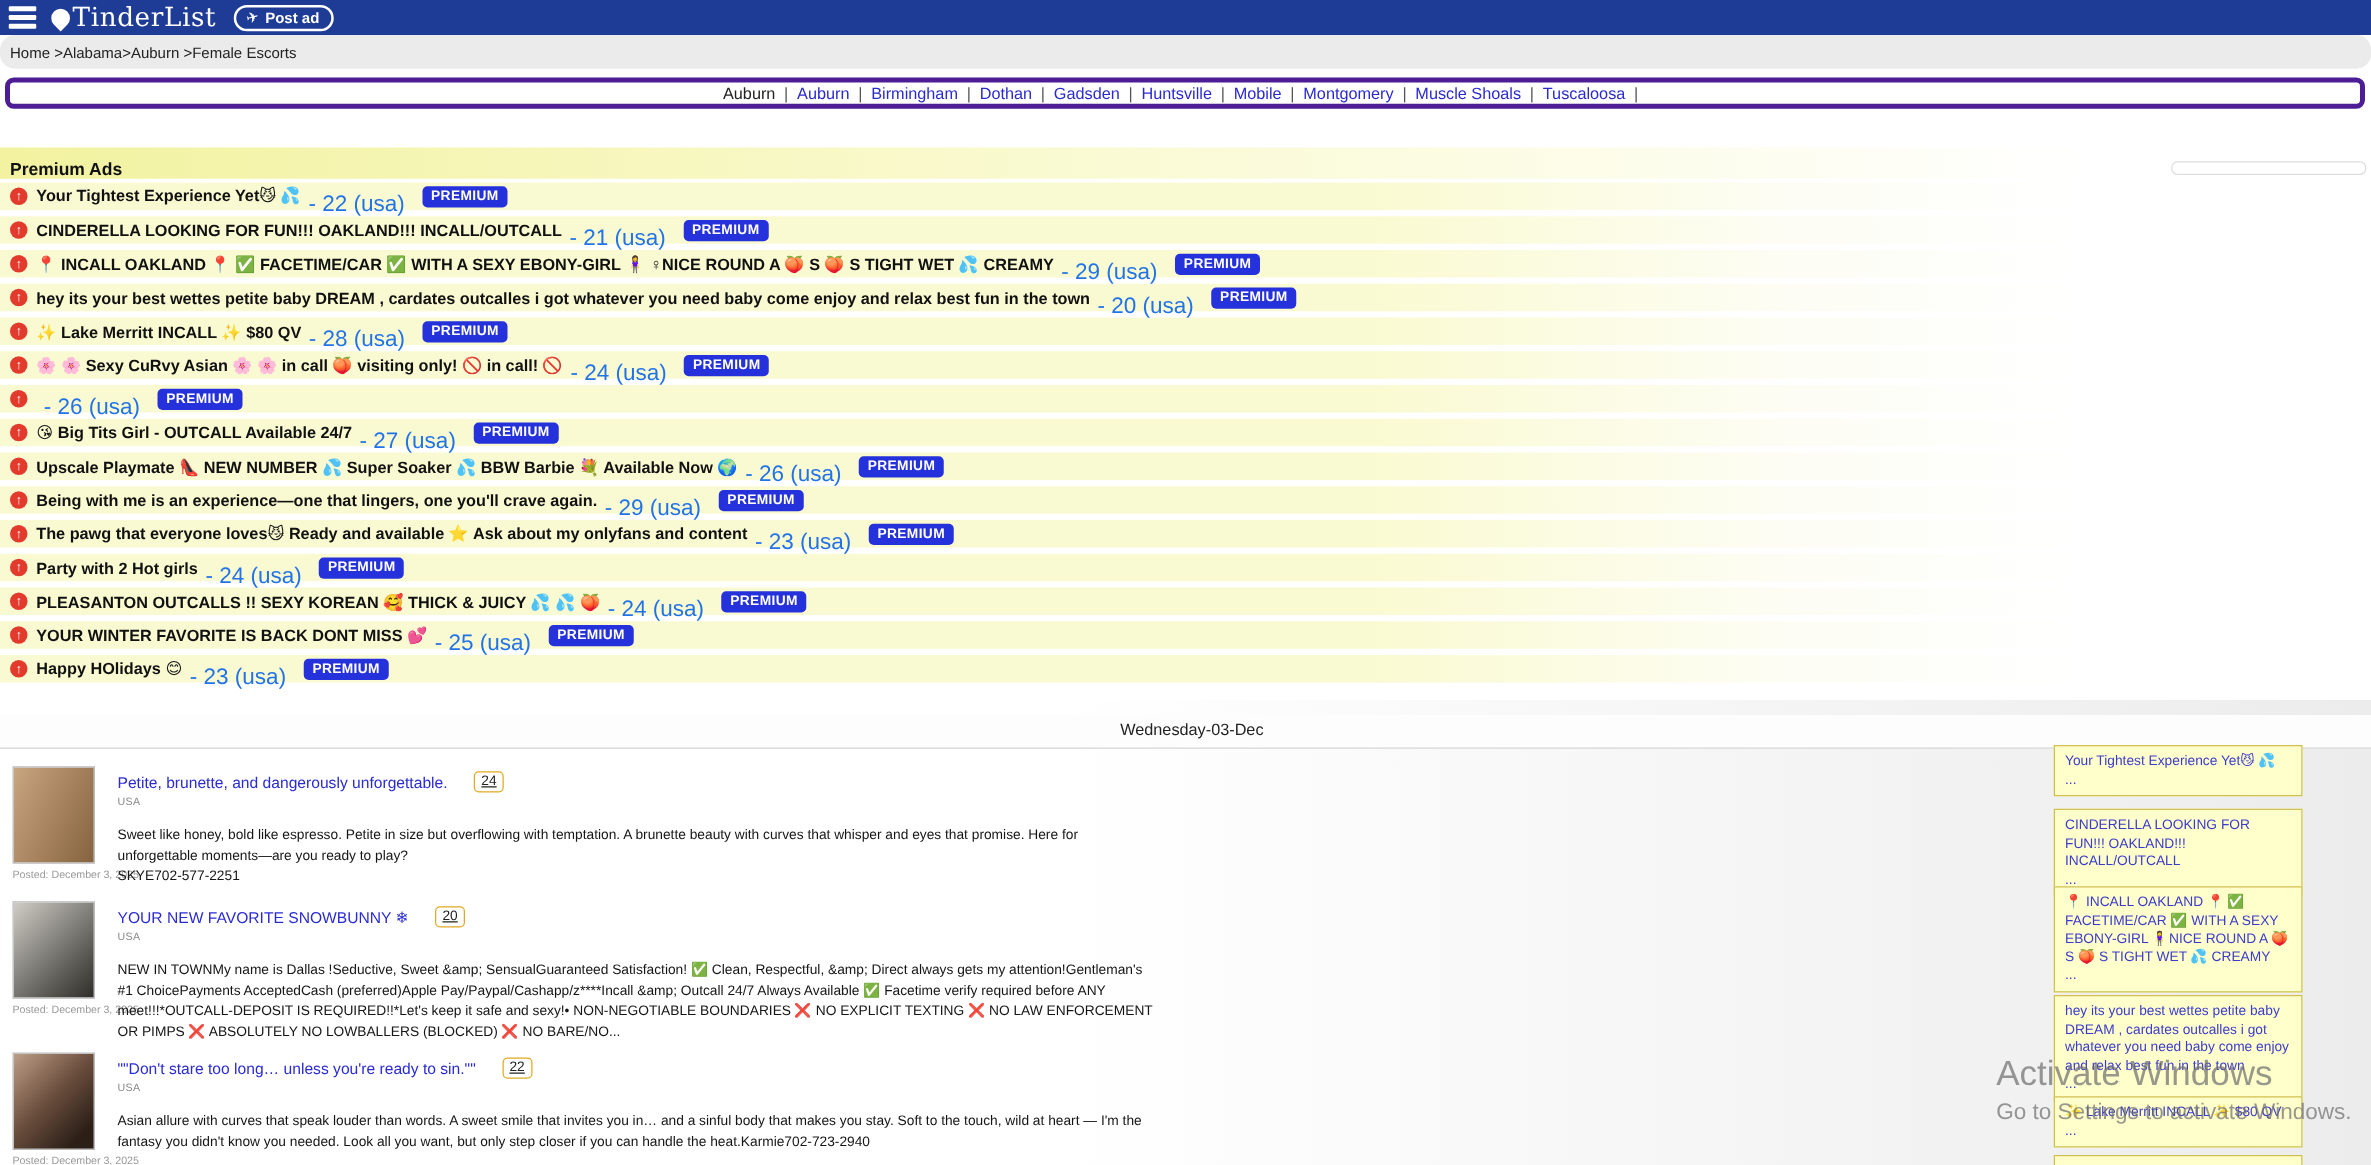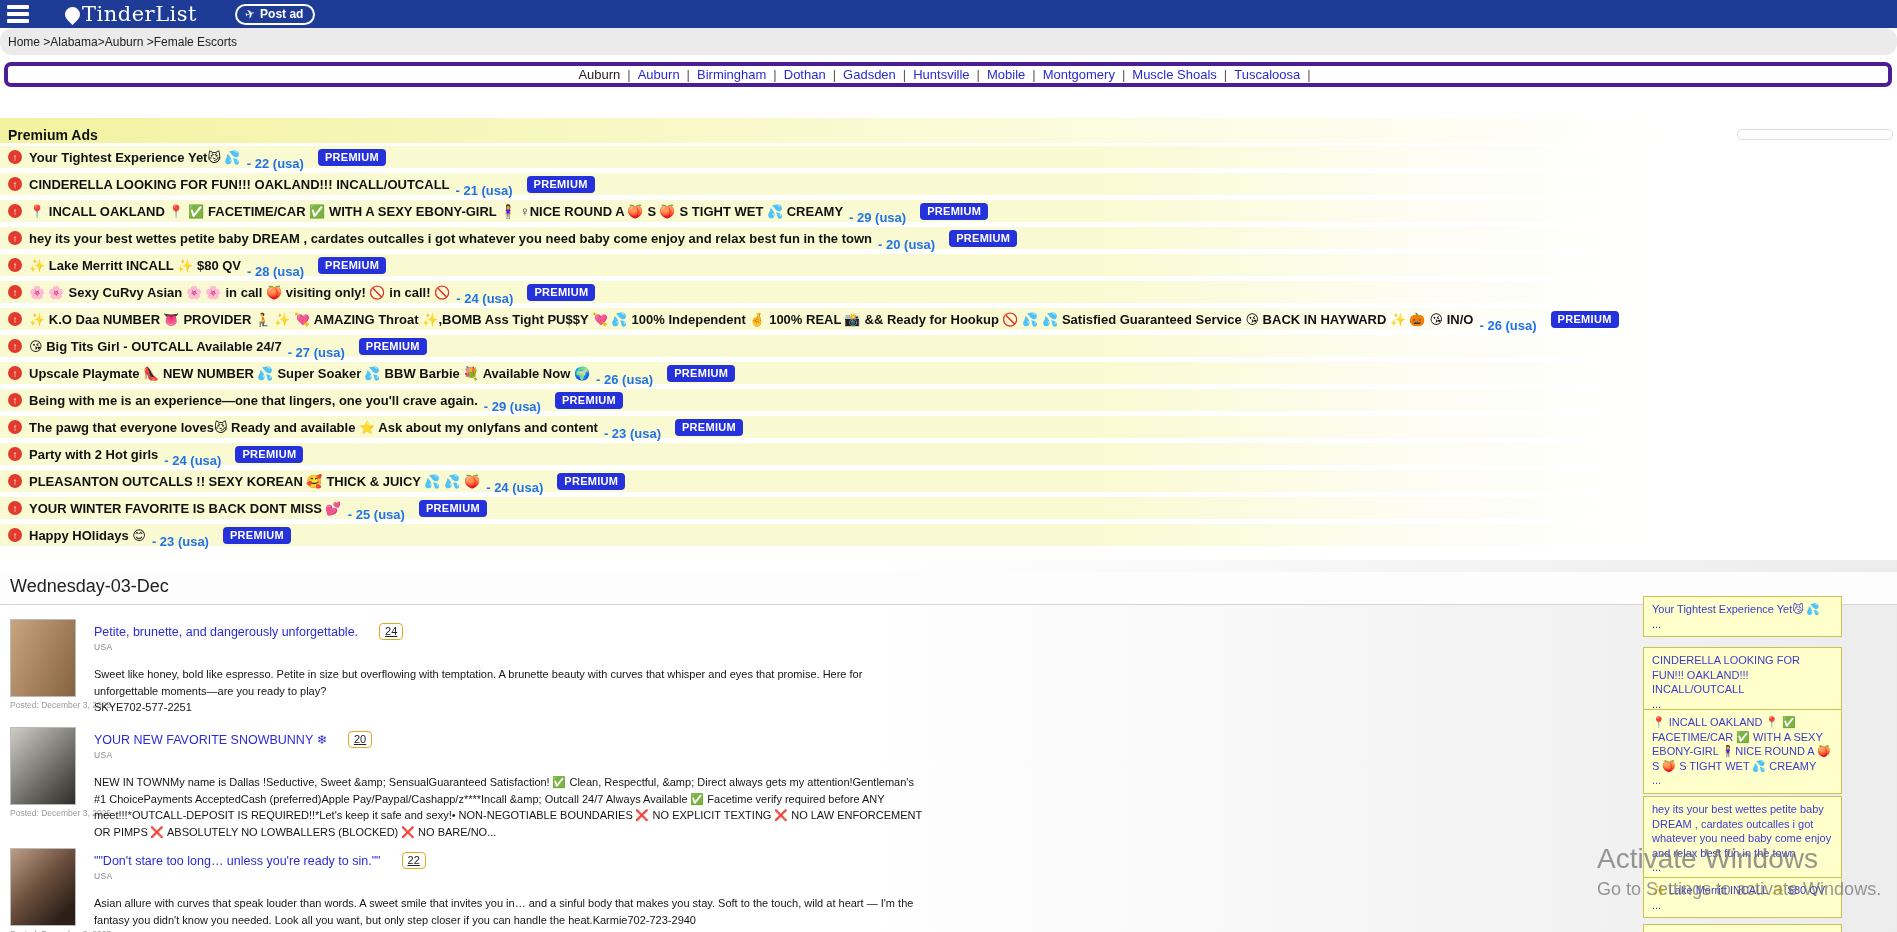--- a/index.html
+++ b/index.html
@@ -1,21 +1,21 @@
 <!DOCTYPE html>
 <html><head>
 <meta charset="utf-8">
 <style>
   * { margin:0; padding:0; box-sizing:border-box; }
   html,body { width:1897px; height:932px; overflow:hidden; background:#fff;
               font-family:"Liberation Sans","DejaVu Sans",sans-serif; }
 
   
   .topbar { position:absolute; left:0; top:0; width:1897px; height:28px;
-            background:#1e3b96; display:flex; align-items:center;gap:24px; }
+            background:#1e3b96; display:flex; align-items:center; }
   .hamburger { width:22px; height:18px; margin-left:7px; display:flex; flex-direction:column;
                justify-content:space-between; cursor:pointer; }
   .hamburger div { height:4px; background:#fff; border-radius:1px; }
   .logo { display:flex; align-items:center; margin-left:12px; gap:2px; }
   .logo-glyph { width:15px; height:15px; background:#fff;
                 border-radius:50% 50% 50% 0; transform:rotate(-45deg); display:inline-block; }
   .logo-text { color:#fff; font-family:"DejaVu Serif","Liberation Serif",serif;
                font-size:21px; letter-spacing:.5px; }
   .postad-btn { margin-left:14px; border:2px solid #fff; border-radius:13px; color:#fff;
                 font-size:12px; font-weight:bold; padding:1px 10px 2px 8px;
@@ -41,32 +41,32 @@
                   display:flex; align-items:flex-end; }
   .premium-head span { margin-left:8px; font-size:14px; font-weight:bold; color:#111; }
   .premium-rows { position:absolute; left:0; top:146px; width:1897px; }
   .prow { height:22px; margin-bottom:5px; padding-left:8px; display:flex; align-items:center;
           white-space:nowrap;
           background:linear-gradient(to right,#fafad2 0%,#fafad2 58%,#fdfdf4 75%,#ffffff 88%); }
   .up-icon { width:14px; height:14px; border-radius:50%; background:#e23b2e; color:#fff;
              font-size:10px; font-weight:bold; display:flex; align-items:center;
              justify-content:center; margin-right:7px; flex:0 0 auto; }
   .ptitle { font-size:13px; font-weight:bold; color:#111; cursor:pointer; }
-  .pmeta { font-size:13px; font-weight:bold; color:#2273e8; margin-left:6px;margin-top:12px; }
+  .pmeta { font-size:18px; font-weight:normal; color:#2273e8; margin-left:6px;margin-top:12px; }
   .pbadge { background:#2531da; color:#fff; font-size:11px; font-weight:bold;
             padding:2px 7px 3px; border-radius:4px; margin-left:14px; letter-spacing:.3px; }
 
   .empty-slot { position:absolute; left:1737px; top:129px; width:156px; height:11px;
                 background:#fff; border:1px solid #ddd; border-radius:5px; }
 
   
   .main-lower { position:absolute; left:0; top:560px; width:1897px; height:372px;
                 background:linear-gradient(to right,#ffffff 45%,#ececec 100%); }
-  .date-head { margin-top:12px; padding:4px 0 7px 10px; font-size:18px; color:#222;
-               border-bottom:1px solid #d5d5d5; background:#fdfdfd; }
+  .date-head { margin-top:12px; padding:4px 0 7px 10px; font-size:13px; color:#222;
+               border-bottom:1px solid #d5d5d5; background:#fdfdfd;text-align:center; }
   .cards { padding:6px 0 0 10px; width:1000px; }
   .card { display:flex; gap:18px; min-height:100px; margin-top:8px; }
   .thumb-col { width:66px; flex:0 0 auto; }
   .thumb { width:66px; height:78px; border:1px solid #bbb; }
   .img-tan  { background:linear-gradient(115deg,#c8a680 0%,#ab8763 45%,#86633f 100%); }
   .img-gray { background:linear-gradient(135deg,#cfcdc6 0%,#8e8c86 40%,#55534e 75%,#2f2e2a 100%); }
   .img-dark { background:linear-gradient(135deg,#bd9f87 0%,#6d503f 45%,#2c1f18 85%); }
   .posted { font-size:8.5px; color:#9a9a9a; margin-top:3px; white-space:nowrap; }
   .card-body { width:835px; padding-top:4px; }
   .title-row { display:flex; align-items:center; gap:21px; }
@@ -195,21 +195,20 @@
 
     <div class="prow">
       <span class="up-icon">↑</span>
       <span class="ptitle">🌸 🌸 Sexy CuRvy Asian 🌸 🌸 in call 🍑 visiting only! 🚫 in call! 🚫</span>
       <span class="pmeta">- 24 (usa)</span>
       <span class="pbadge">PREMIUM</span>
     </div>
 
     <div class="prow">
       <span class="up-icon">↑</span>
-      <span class="ptitle">✨ K.O Daa NUMBER 👅 PROVIDER 🧎 ✨ 💘 AMAZING Throat ✨,BOMB Ass Tight PU$$Y 💘 💦 100% Independent 🤞 100% REAL 📸 &amp;&amp; Ready for Hookup 🚫 💦 💦 Satisfied Guaranteed Service 😘 BACK IN HAYWARD ✨ 🎃 😘 IN/O</span>
       <span class="pmeta">- 26 (usa)</span>
       <span class="pbadge">PREMIUM</span>
     </div>
 
     <div class="prow">
       <span class="up-icon">↑</span>
       <span class="ptitle">😘 Big Tits Girl - OUTCALL Available 24/7</span>
       <span class="pmeta">- 27 (usa)</span>
       <span class="pbadge">PREMIUM</span>
     </div>

